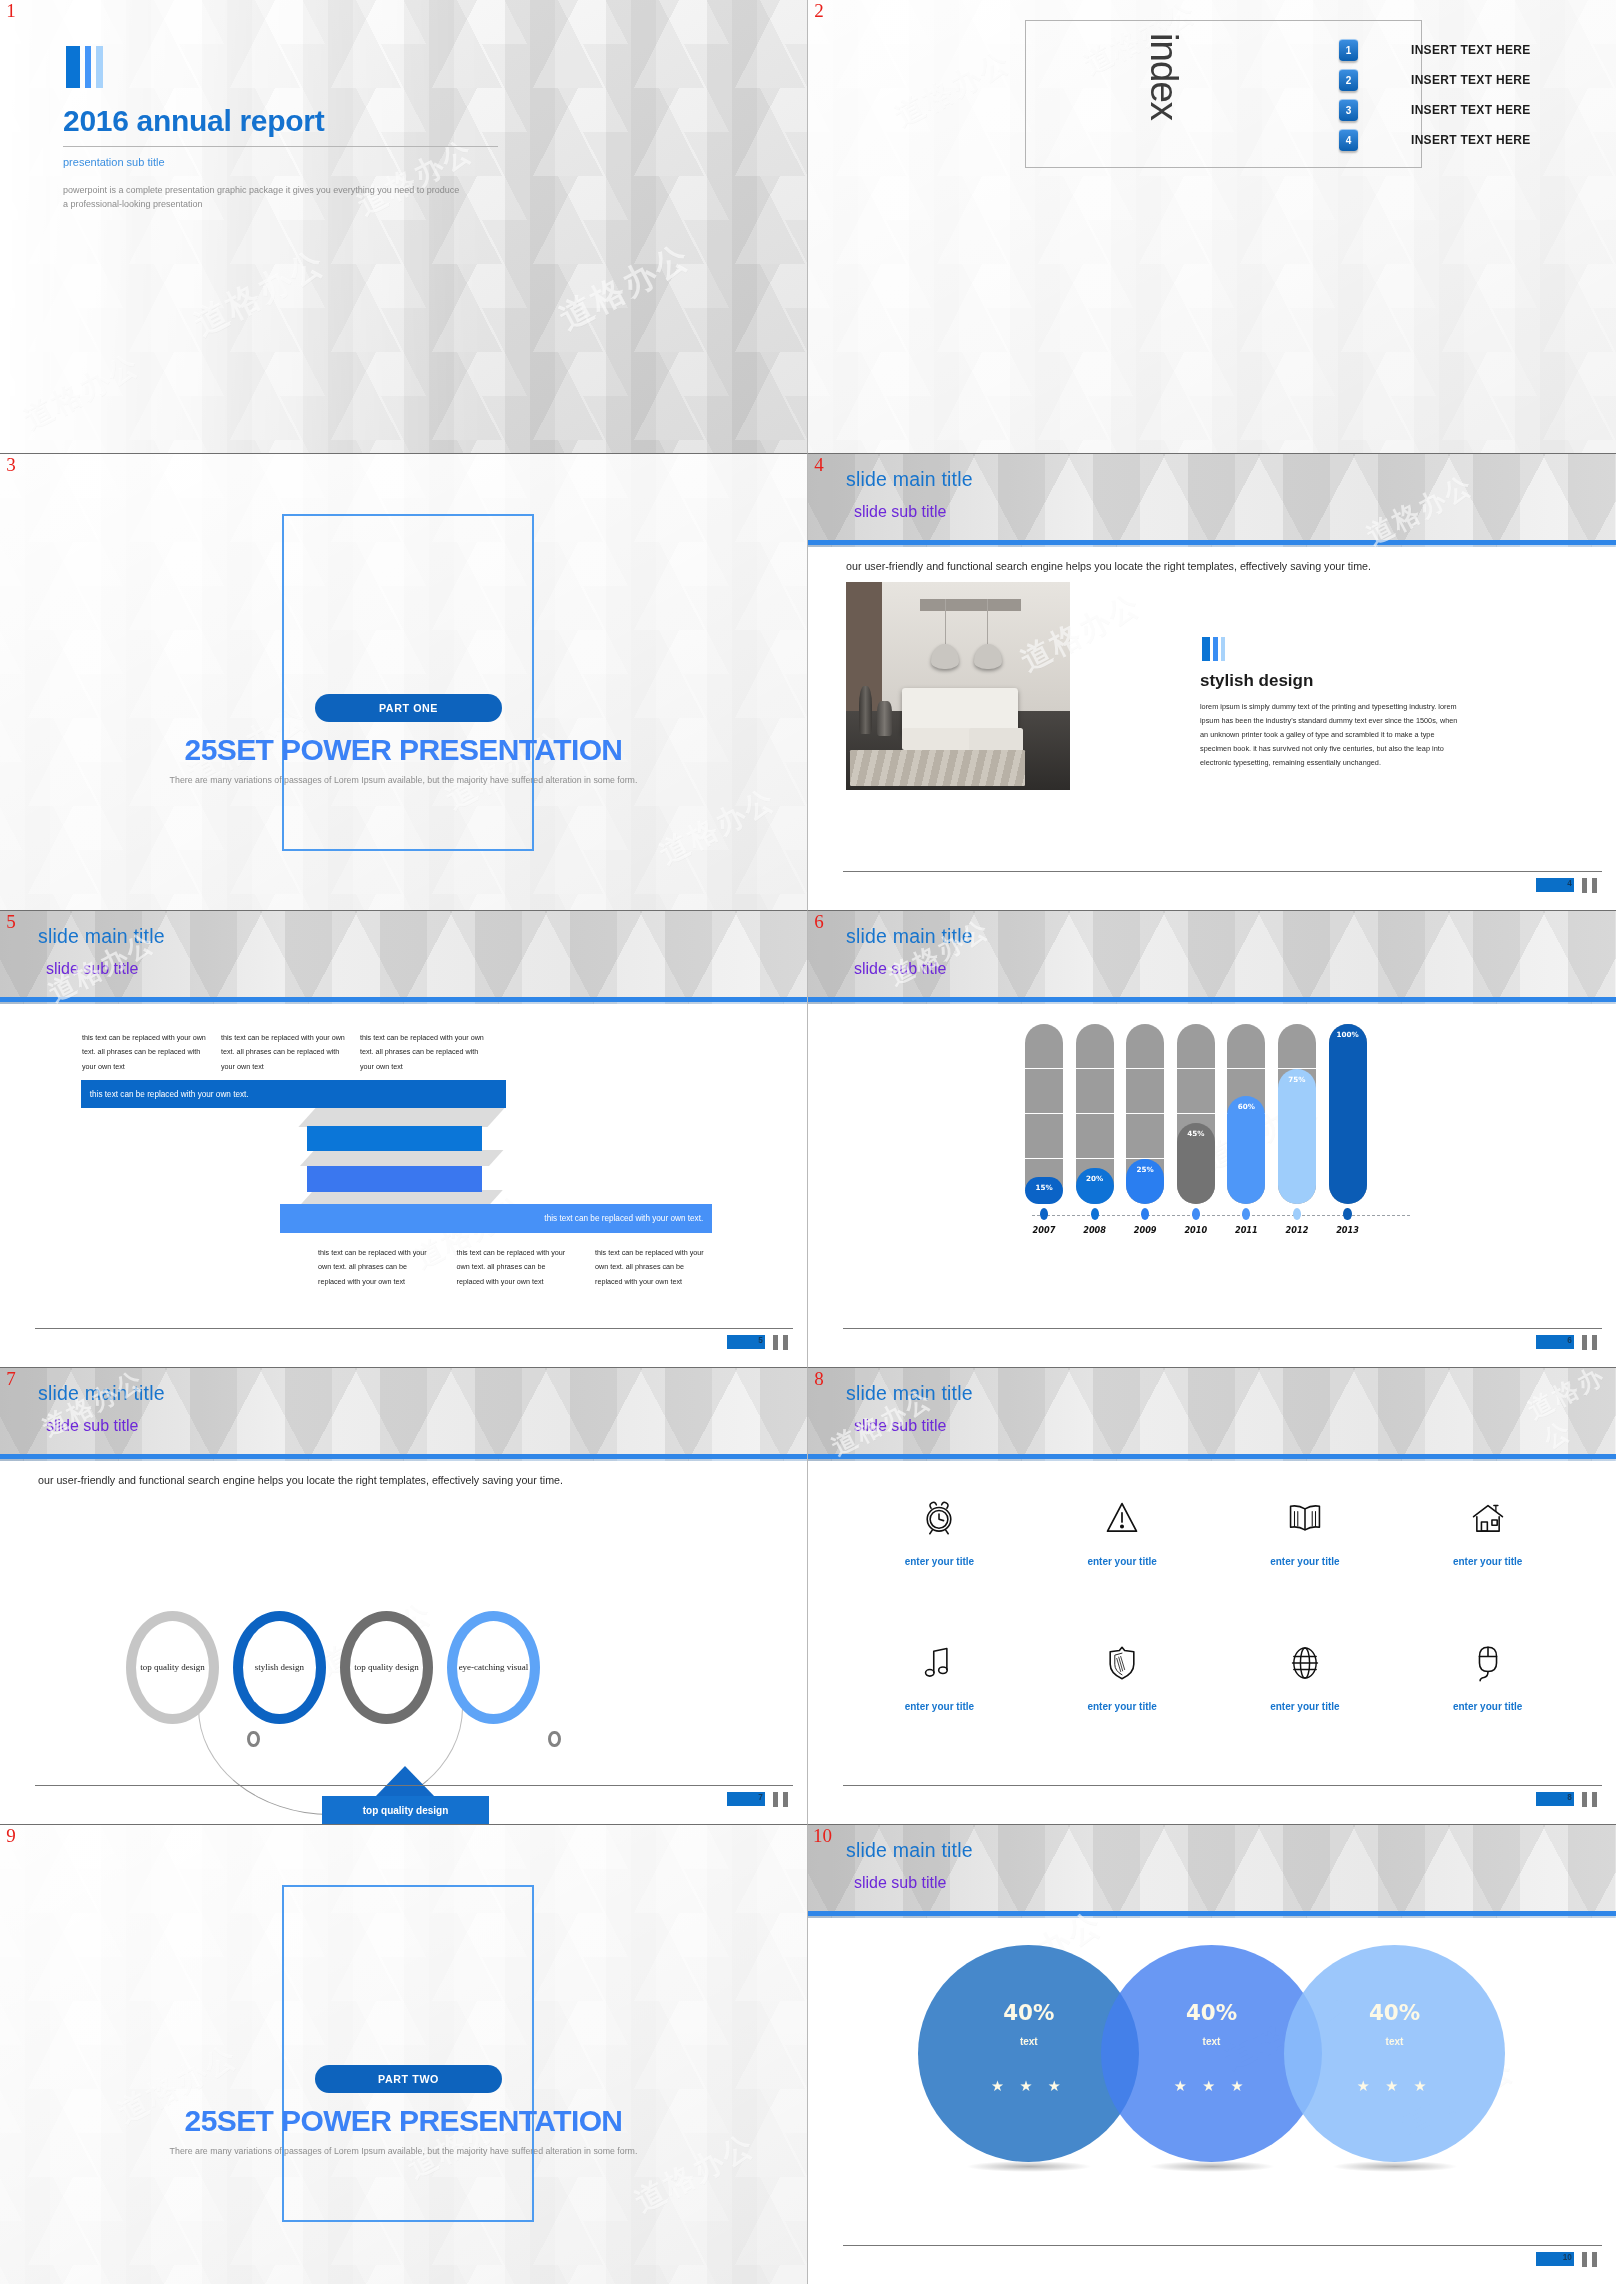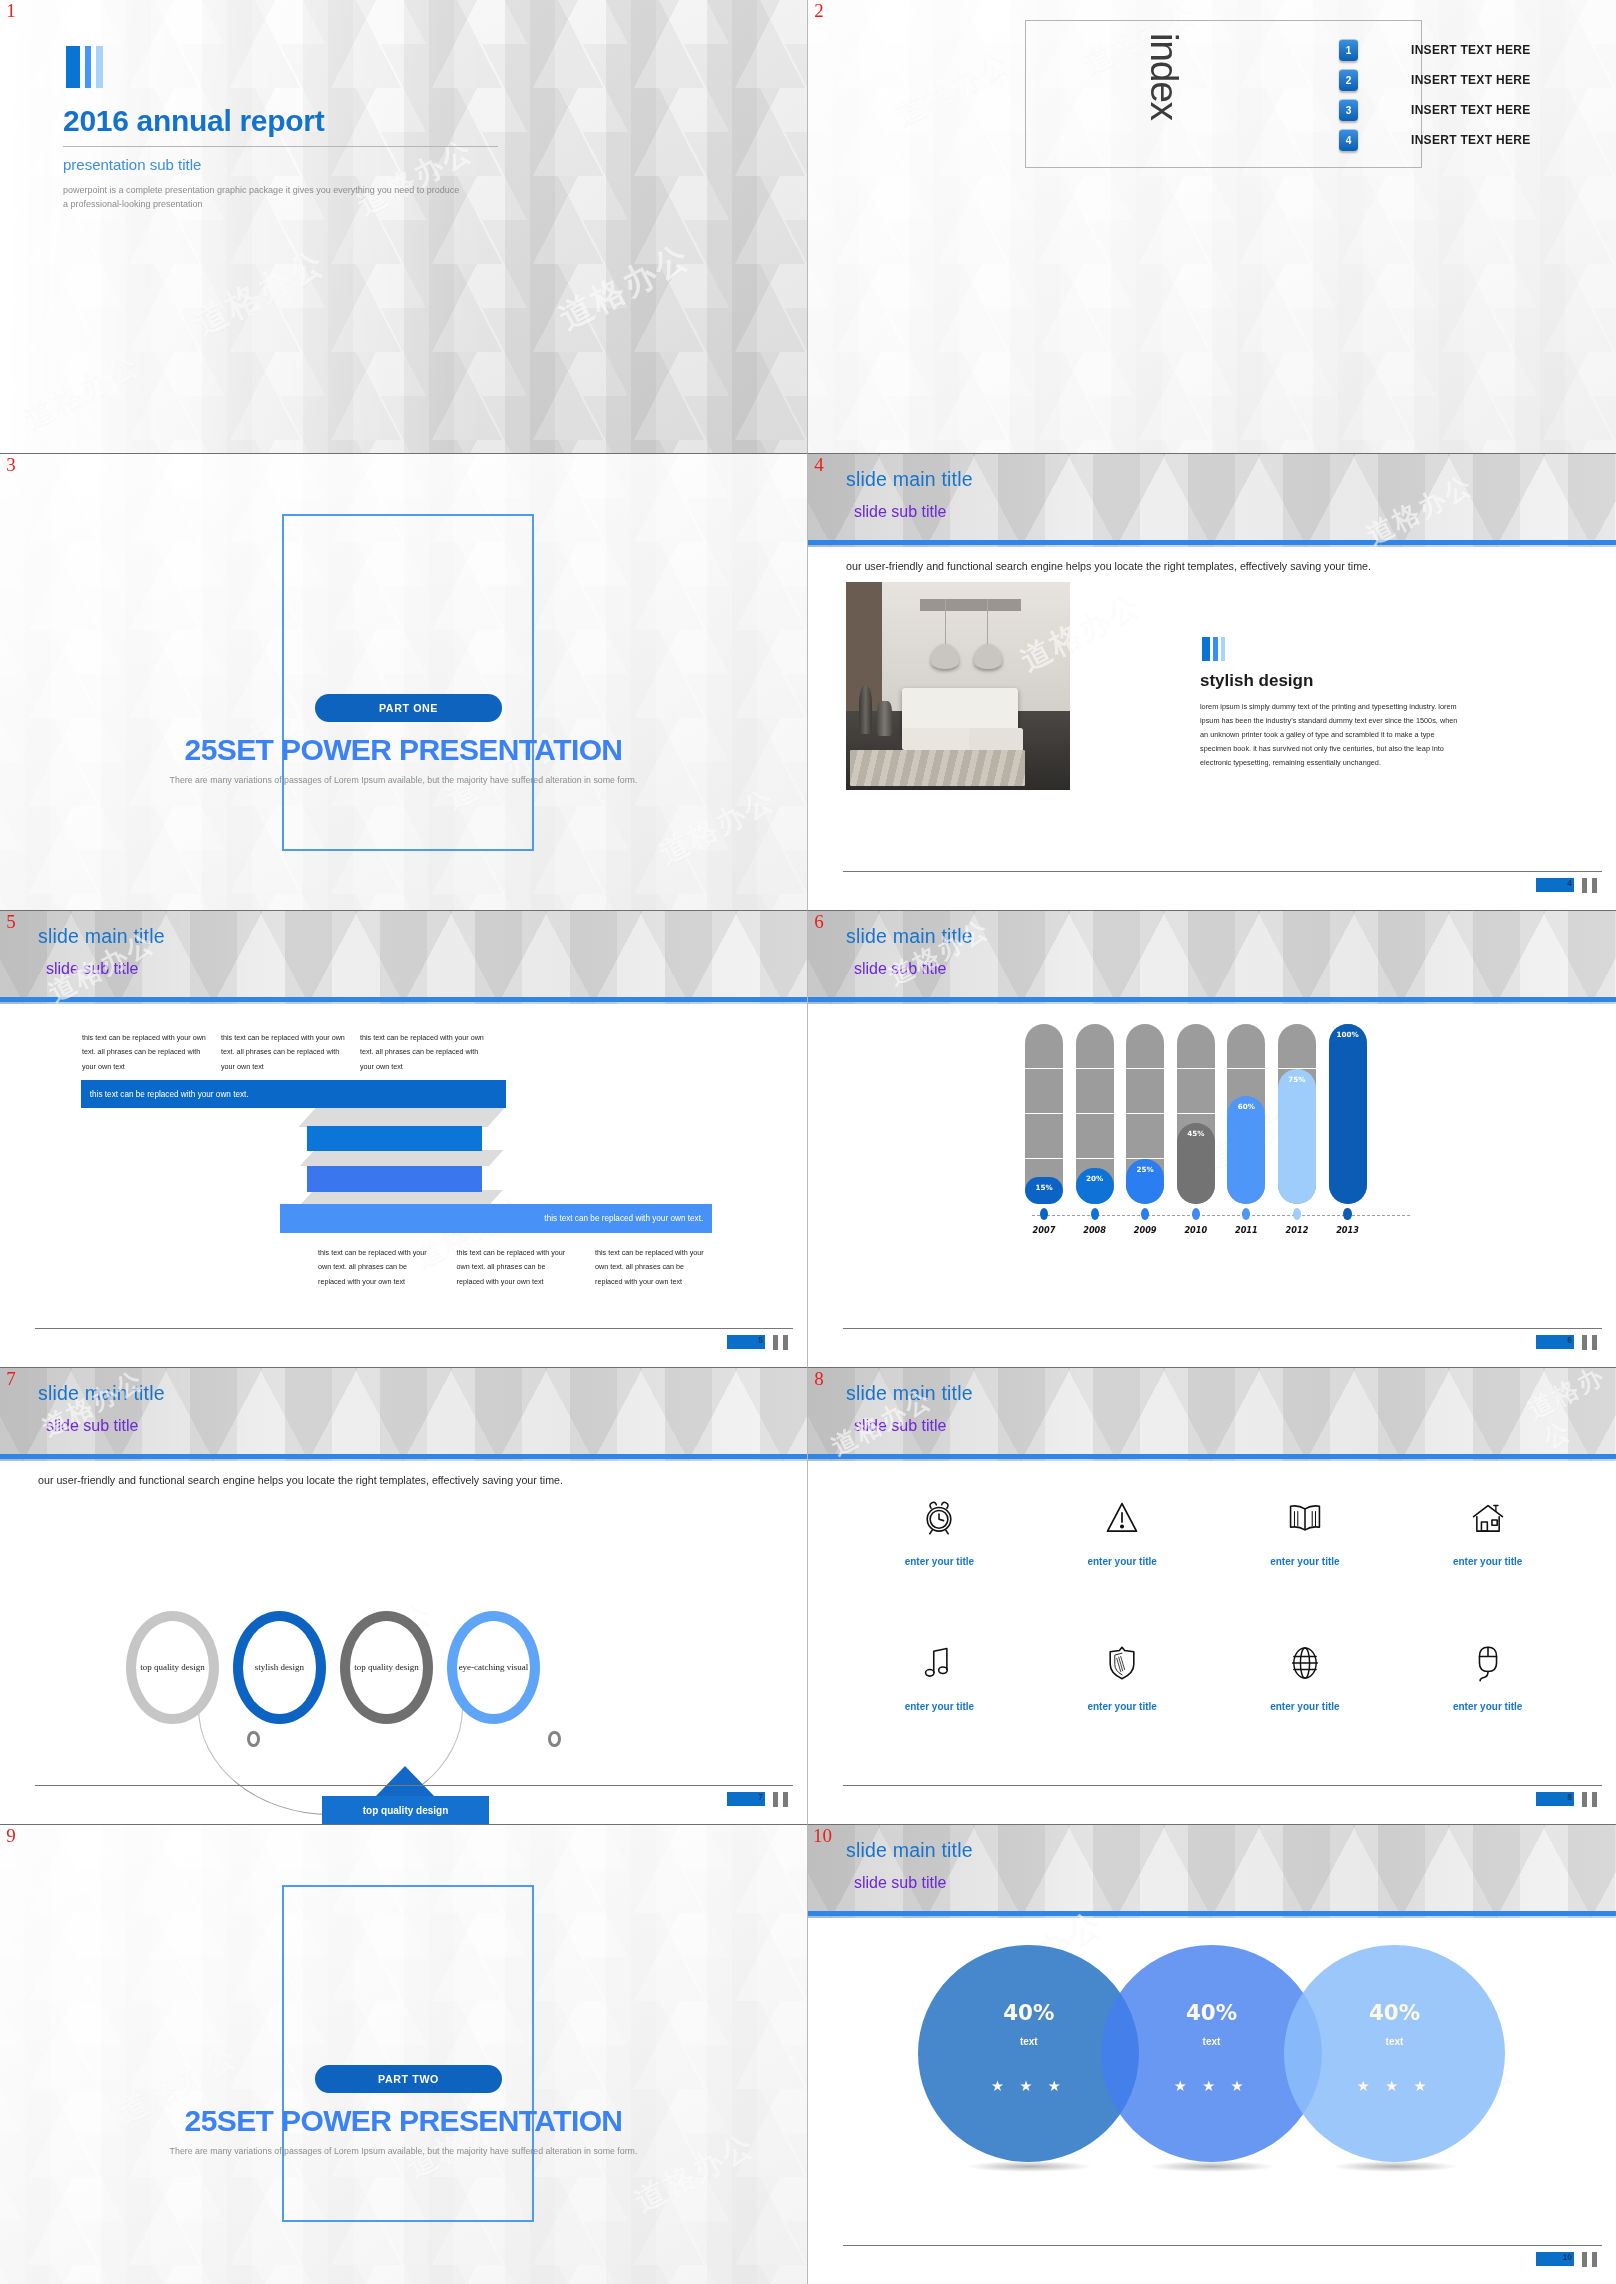--- a/index.html
+++ b/index.html
@@ -62,21 +62,21 @@
   .lead { position:absolute; left:38px; top:106px; font-size:10.7px; color:#2b2b2b; }
 
   
   .s1 .logo3 { position:absolute; left:66px; top:46px; display:flex; align-items:flex-end; gap:5px; }
   .s1 .logo3 i { display:block; width:14px; background:#0a74d4; }
   .s1 .logo3 i:nth-child(1){ height:42px; }
   .s1 .logo3 i:nth-child(2){ height:42px; background:#4596f8; width:6.3px; }
   .s1 .logo3 i:nth-child(3){ height:42px; background:#a8d3fb; width:6.3px; }
   .s1 .t1 { position:absolute; left:63px; top:104px; font-size:30px; font-weight:bold; color:#1472cf; letter-spacing:-0.3px; }
   .s1 .hrule { position:absolute; left:63px; top:146px; width:435px; height:0.6px; background:#b6b6b6; }
-  .s1 .t2 { position:absolute; left:63px; top:156px; font-size:15px; color:#3b8fe0; }
+  .s1 .t2 { position:absolute; left:63px; top:156px; font-size:11px; color:#3b8fe0; }
   .s1 .t3 { position:absolute; left:63px; top:183px; font-size:9px; line-height:1.6; color:#8c8c8c; width:397px; }
 
   
   .s2 .framebox { position:absolute; left:217px; top:20px; width:397px; height:148px; border:1.9px solid #b4b4b4; }
   .s2 .indexword { position:absolute; left:378px; top:33px; font-size:39px; color:#3c3c3c; letter-spacing:-1.3px;
                    transform:rotate(90deg); transform-origin:left top; white-space:nowrap; }
   .s2 .rows { position:absolute; left:531px; top:35px; width:271px; }
   .s2 .row { display:flex; align-items:center; height:30px; }
   .s2 .badge { width:19px; height:21.4px; border-radius:3.8px; background:linear-gradient(#3b8ee0,#0b5fb0);
                color:#fff; font-size:10px; font-weight:bold; display:flex; align-items:center; justify-content:center;

